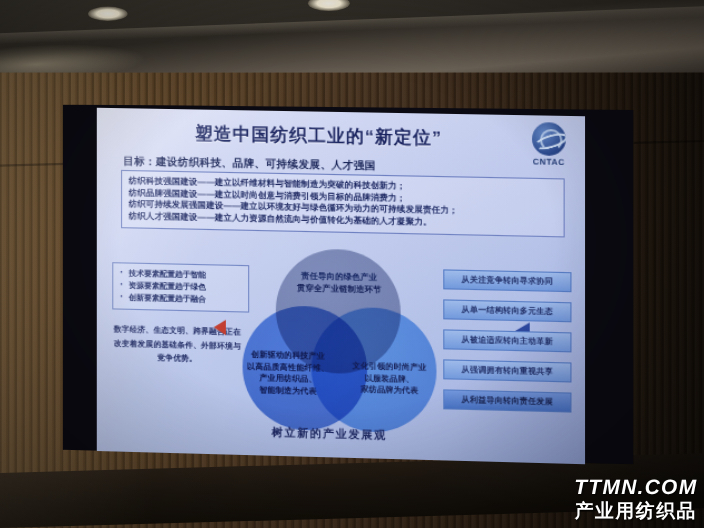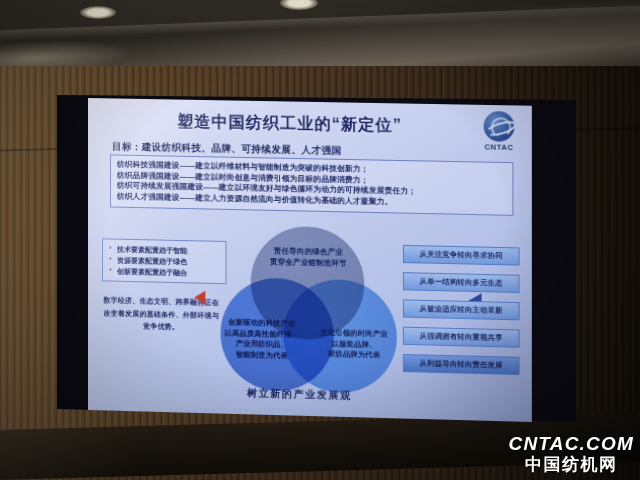--- a/index.html
+++ b/index.html
@@ -216,17 +216,17 @@
       <div class="rbox">从强调拥有转向重视共享</div>
       <div class="rbox dark">从利益导向转向责任发展</div>
     </div>
 
     <div class="caption">树立新的产业发展观</div>
   </div>
 
   <div class="vig"></div>
 
   <div class="wm">
-    <div class="wm1">CNTAC.COM</div>
-    <div class="wm2">中国纺机网</div>
+    <div class="wm1">TTMN.COM</div>
+    <div class="wm2">产业用纺织品</div>
   </div>
 
 </div>
 
 </body></html>

